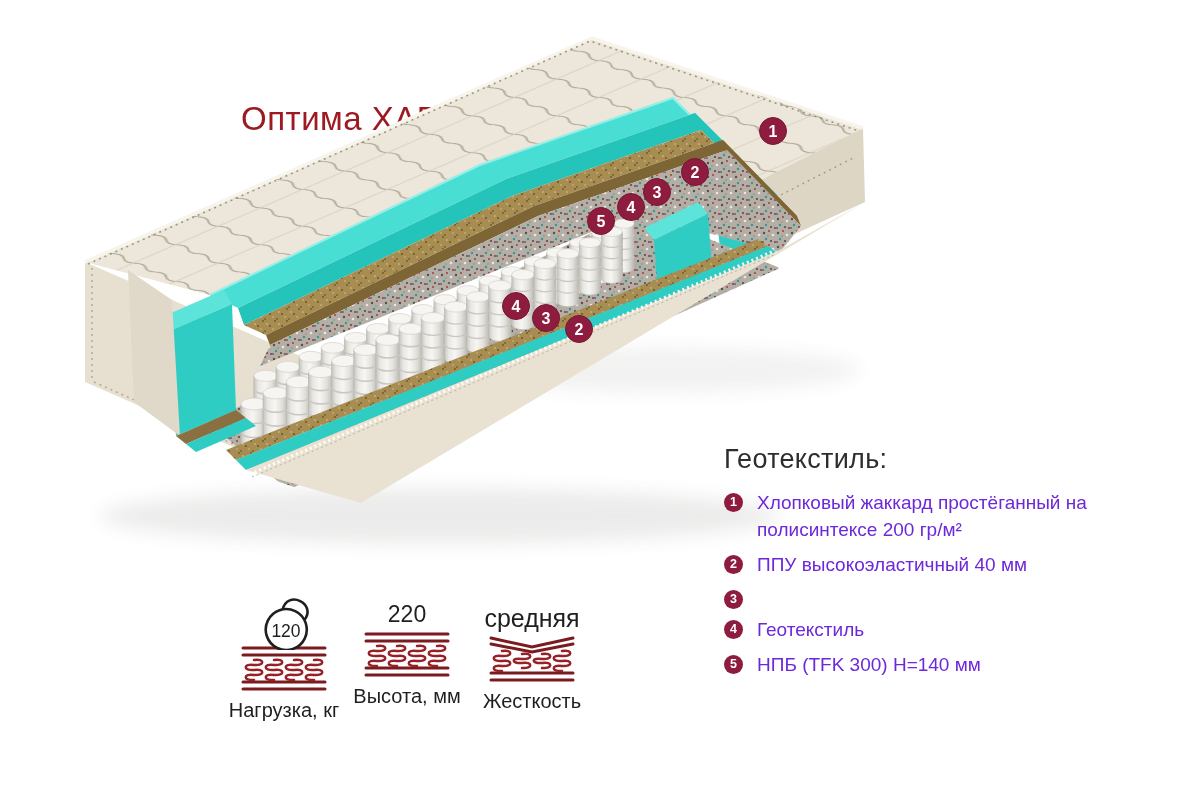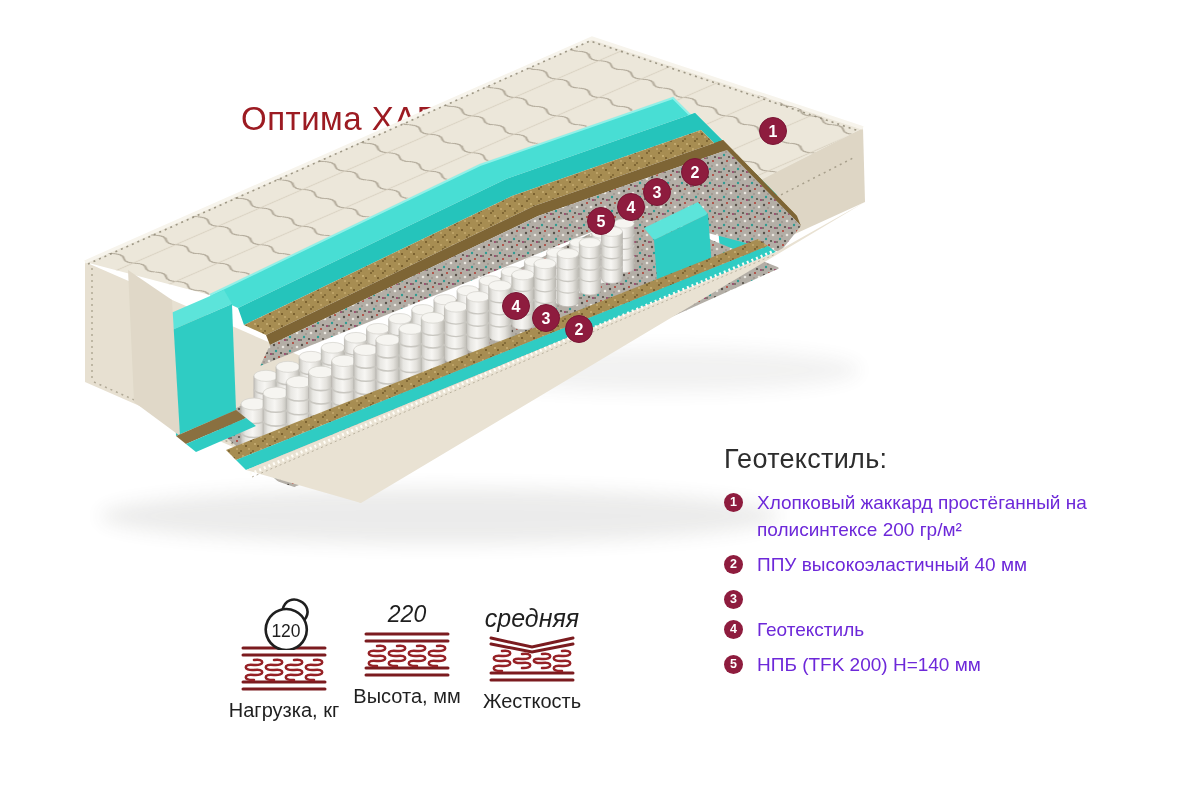--- a/index.html
+++ b/index.html
@@ -16,21 +16,21 @@
   .legend-item{display:flex;align-items:flex-start;margin-bottom:8px;}
   .legend-badge{flex:0 0 auto;width:19px;height:19px;border-radius:50%;background:#8e1c3e;
                 color:#ffffff;font-size:12.5px;font-weight:bold;line-height:19px;text-align:center;
                 margin-top:3px;margin-right:14px;}
   .legend-text{font-size:19px;line-height:1.42;color:#6d28d9;max-width:335px;}
   
   .spec{position:absolute;width:132px;text-align:center;}
   .spec-load{left:218px;top:588px;}
   .spec-height{left:341px;top:601px;}
   .spec-firmness{left:466px;top:604px;}
-  .spec-value{font-size:23px;color:#1f1f1f;margin-bottom:3px;font-style:italic;}
+  .spec-value{font-size:23px;color:#1f1f1f;margin-bottom:3px;}
   .spec-value-sm{font-size:25px;}
   .kettlebell-wrap{height:62px;margin-bottom:-5px;position:relative;z-index:2;}
   .spec-label{font-size:20px;color:#1f1f1f;margin-top:4px;white-space:nowrap;}
 </style>
 </head>
 <body>
 
 <div class="canvas">
 
   <div class="title">Оптима ХАРД</div>
@@ -223,21 +223,21 @@
     </div>
     <div class="legend-item">
       <span class="legend-badge">3</span>
     </div>
     <div class="legend-item">
       <span class="legend-badge">4</span>
       <span class="legend-text">Геотекстиль</span>
     </div>
     <div class="legend-item">
       <span class="legend-badge">5</span>
-      <span class="legend-text">НПБ (TFK 200) H=140 мм</span>
+      <span class="legend-text">НПБ (TFK 300) H=140 мм</span>
     </div>
   </div>
 
   <div class="spec spec-load">
     <div class="kettlebell-wrap">
       <svg width="132" height="62" viewBox="0 0 132 62">
         <g transform="translate(70,38) rotate(26)">
           <path d="M-12,-12 C-17,-33 17,-33 12,-12" fill="#ffffff" stroke="#1f1f1f" stroke-width="2.6"></path>
           <circle cx="0" cy="4" r="20.5" fill="#ffffff" stroke="#1f1f1f" stroke-width="2.6"></circle>
         </g>

